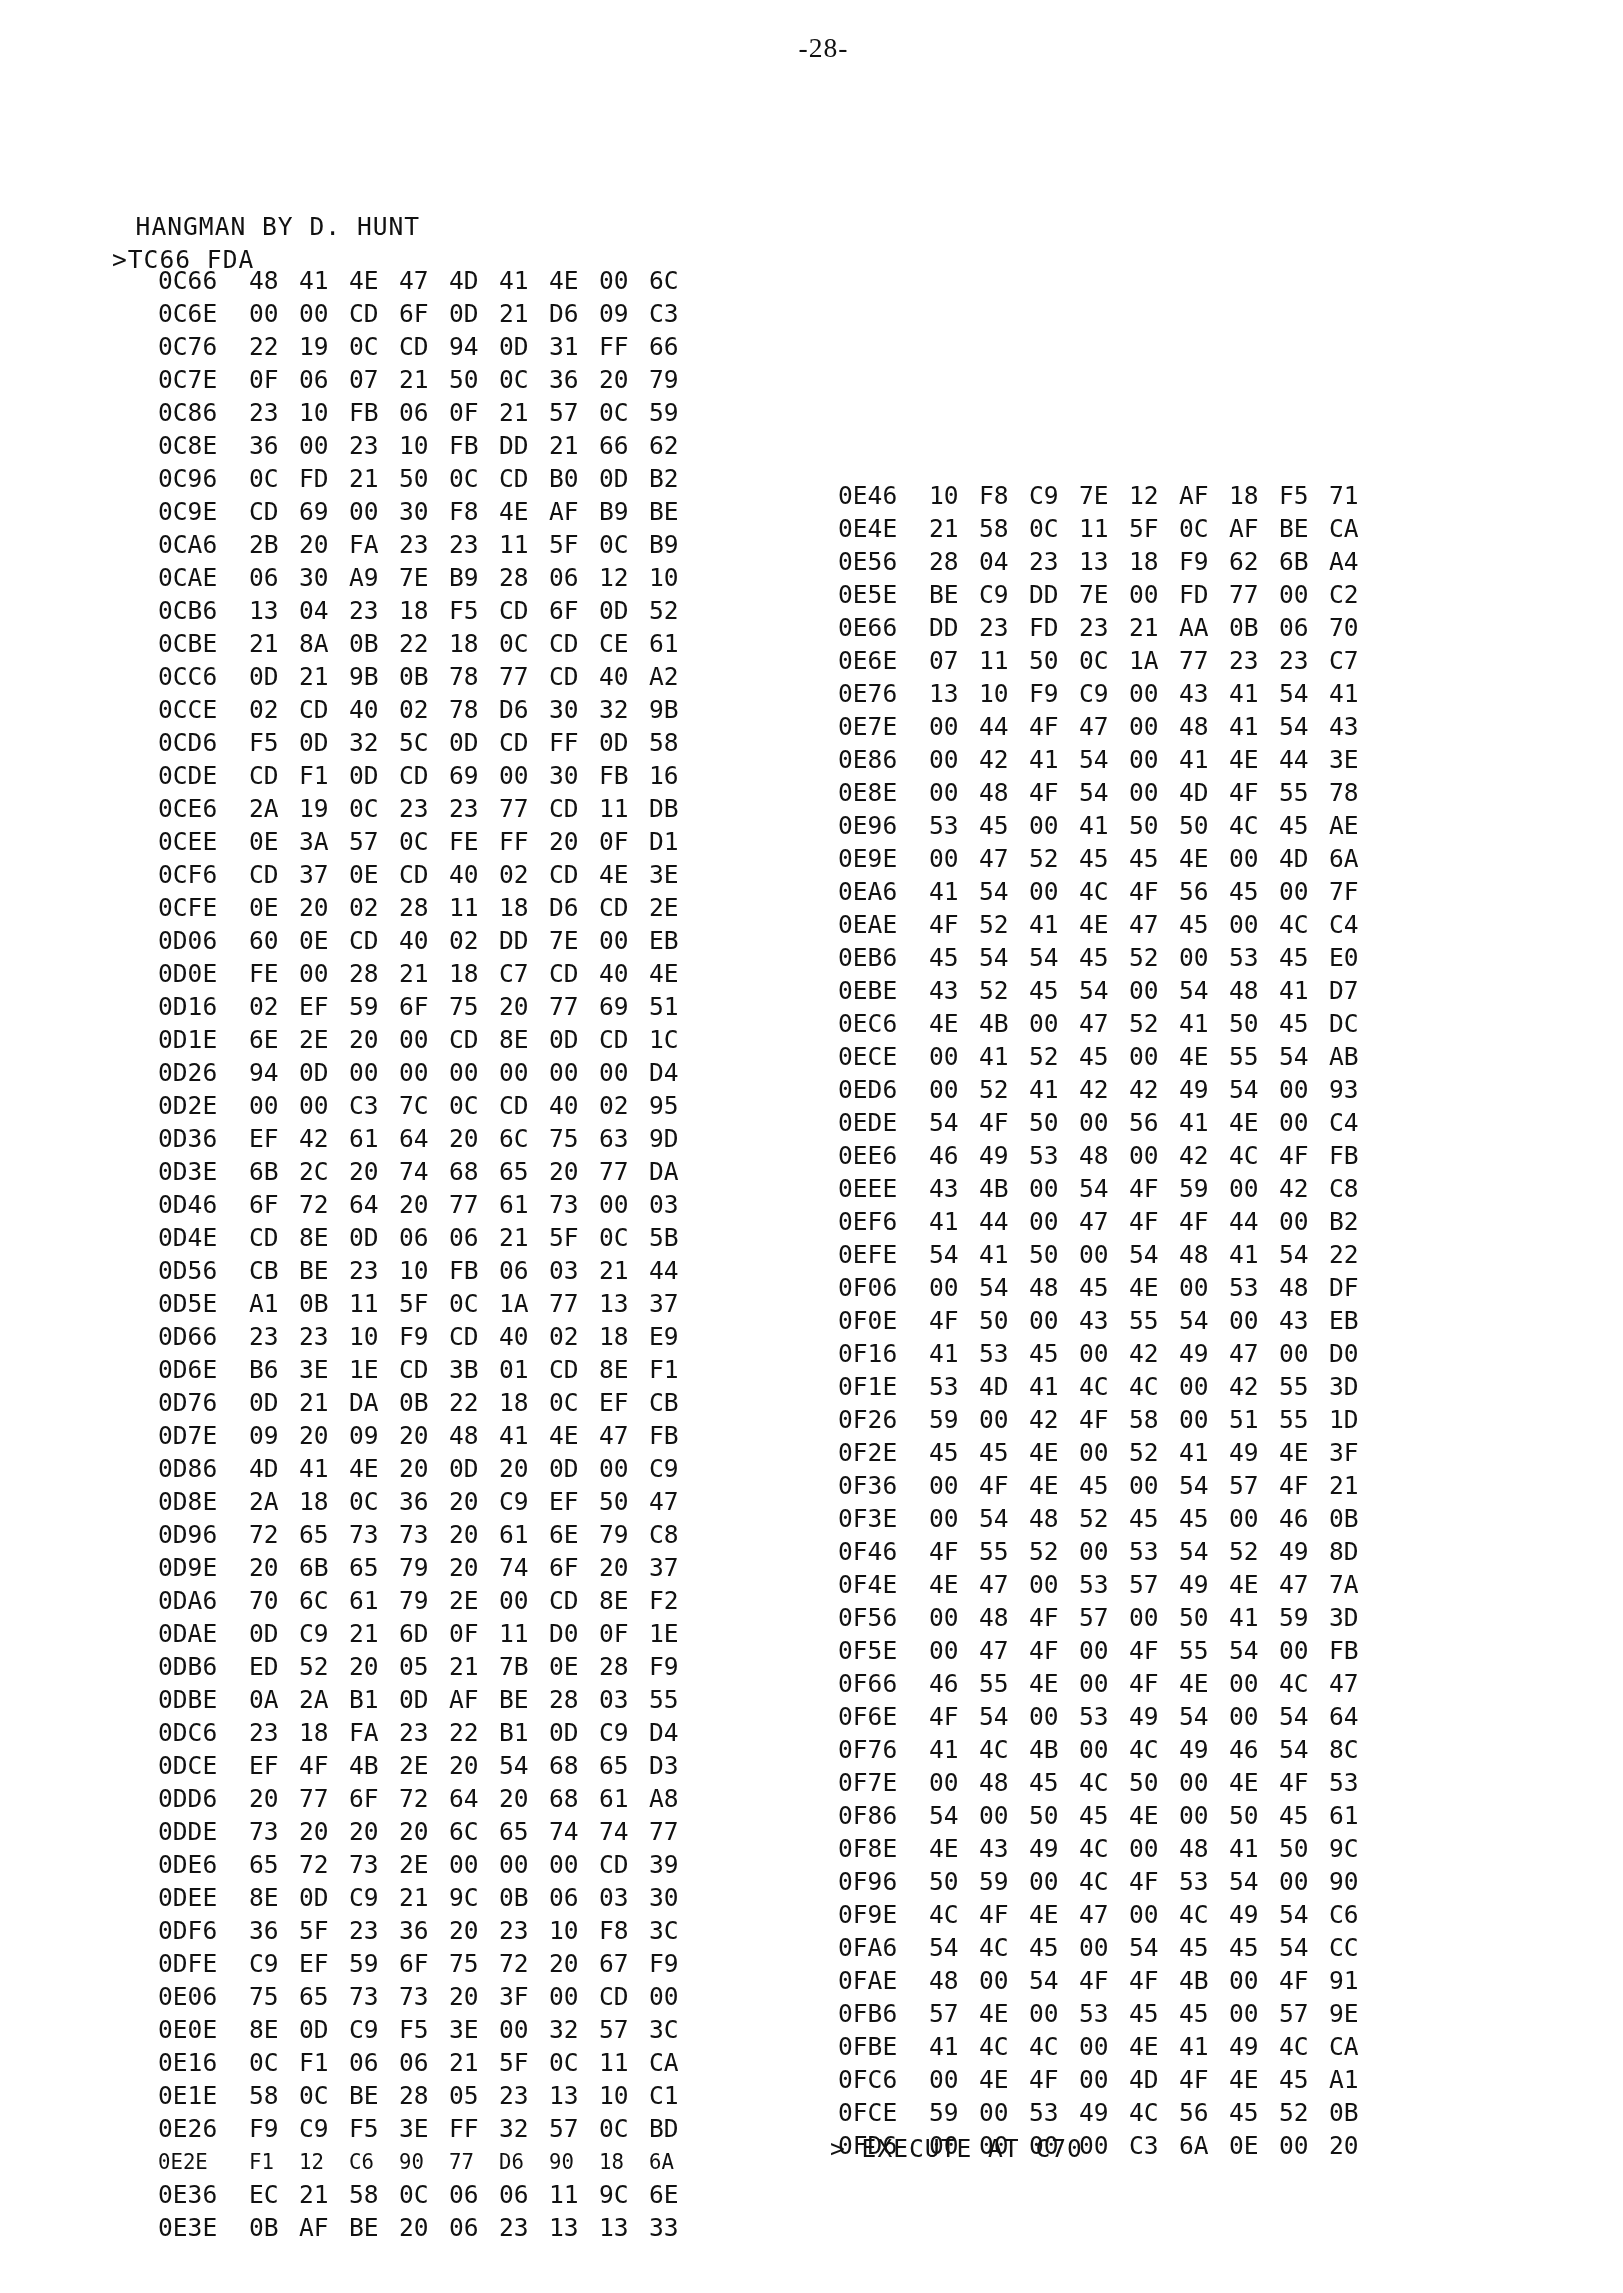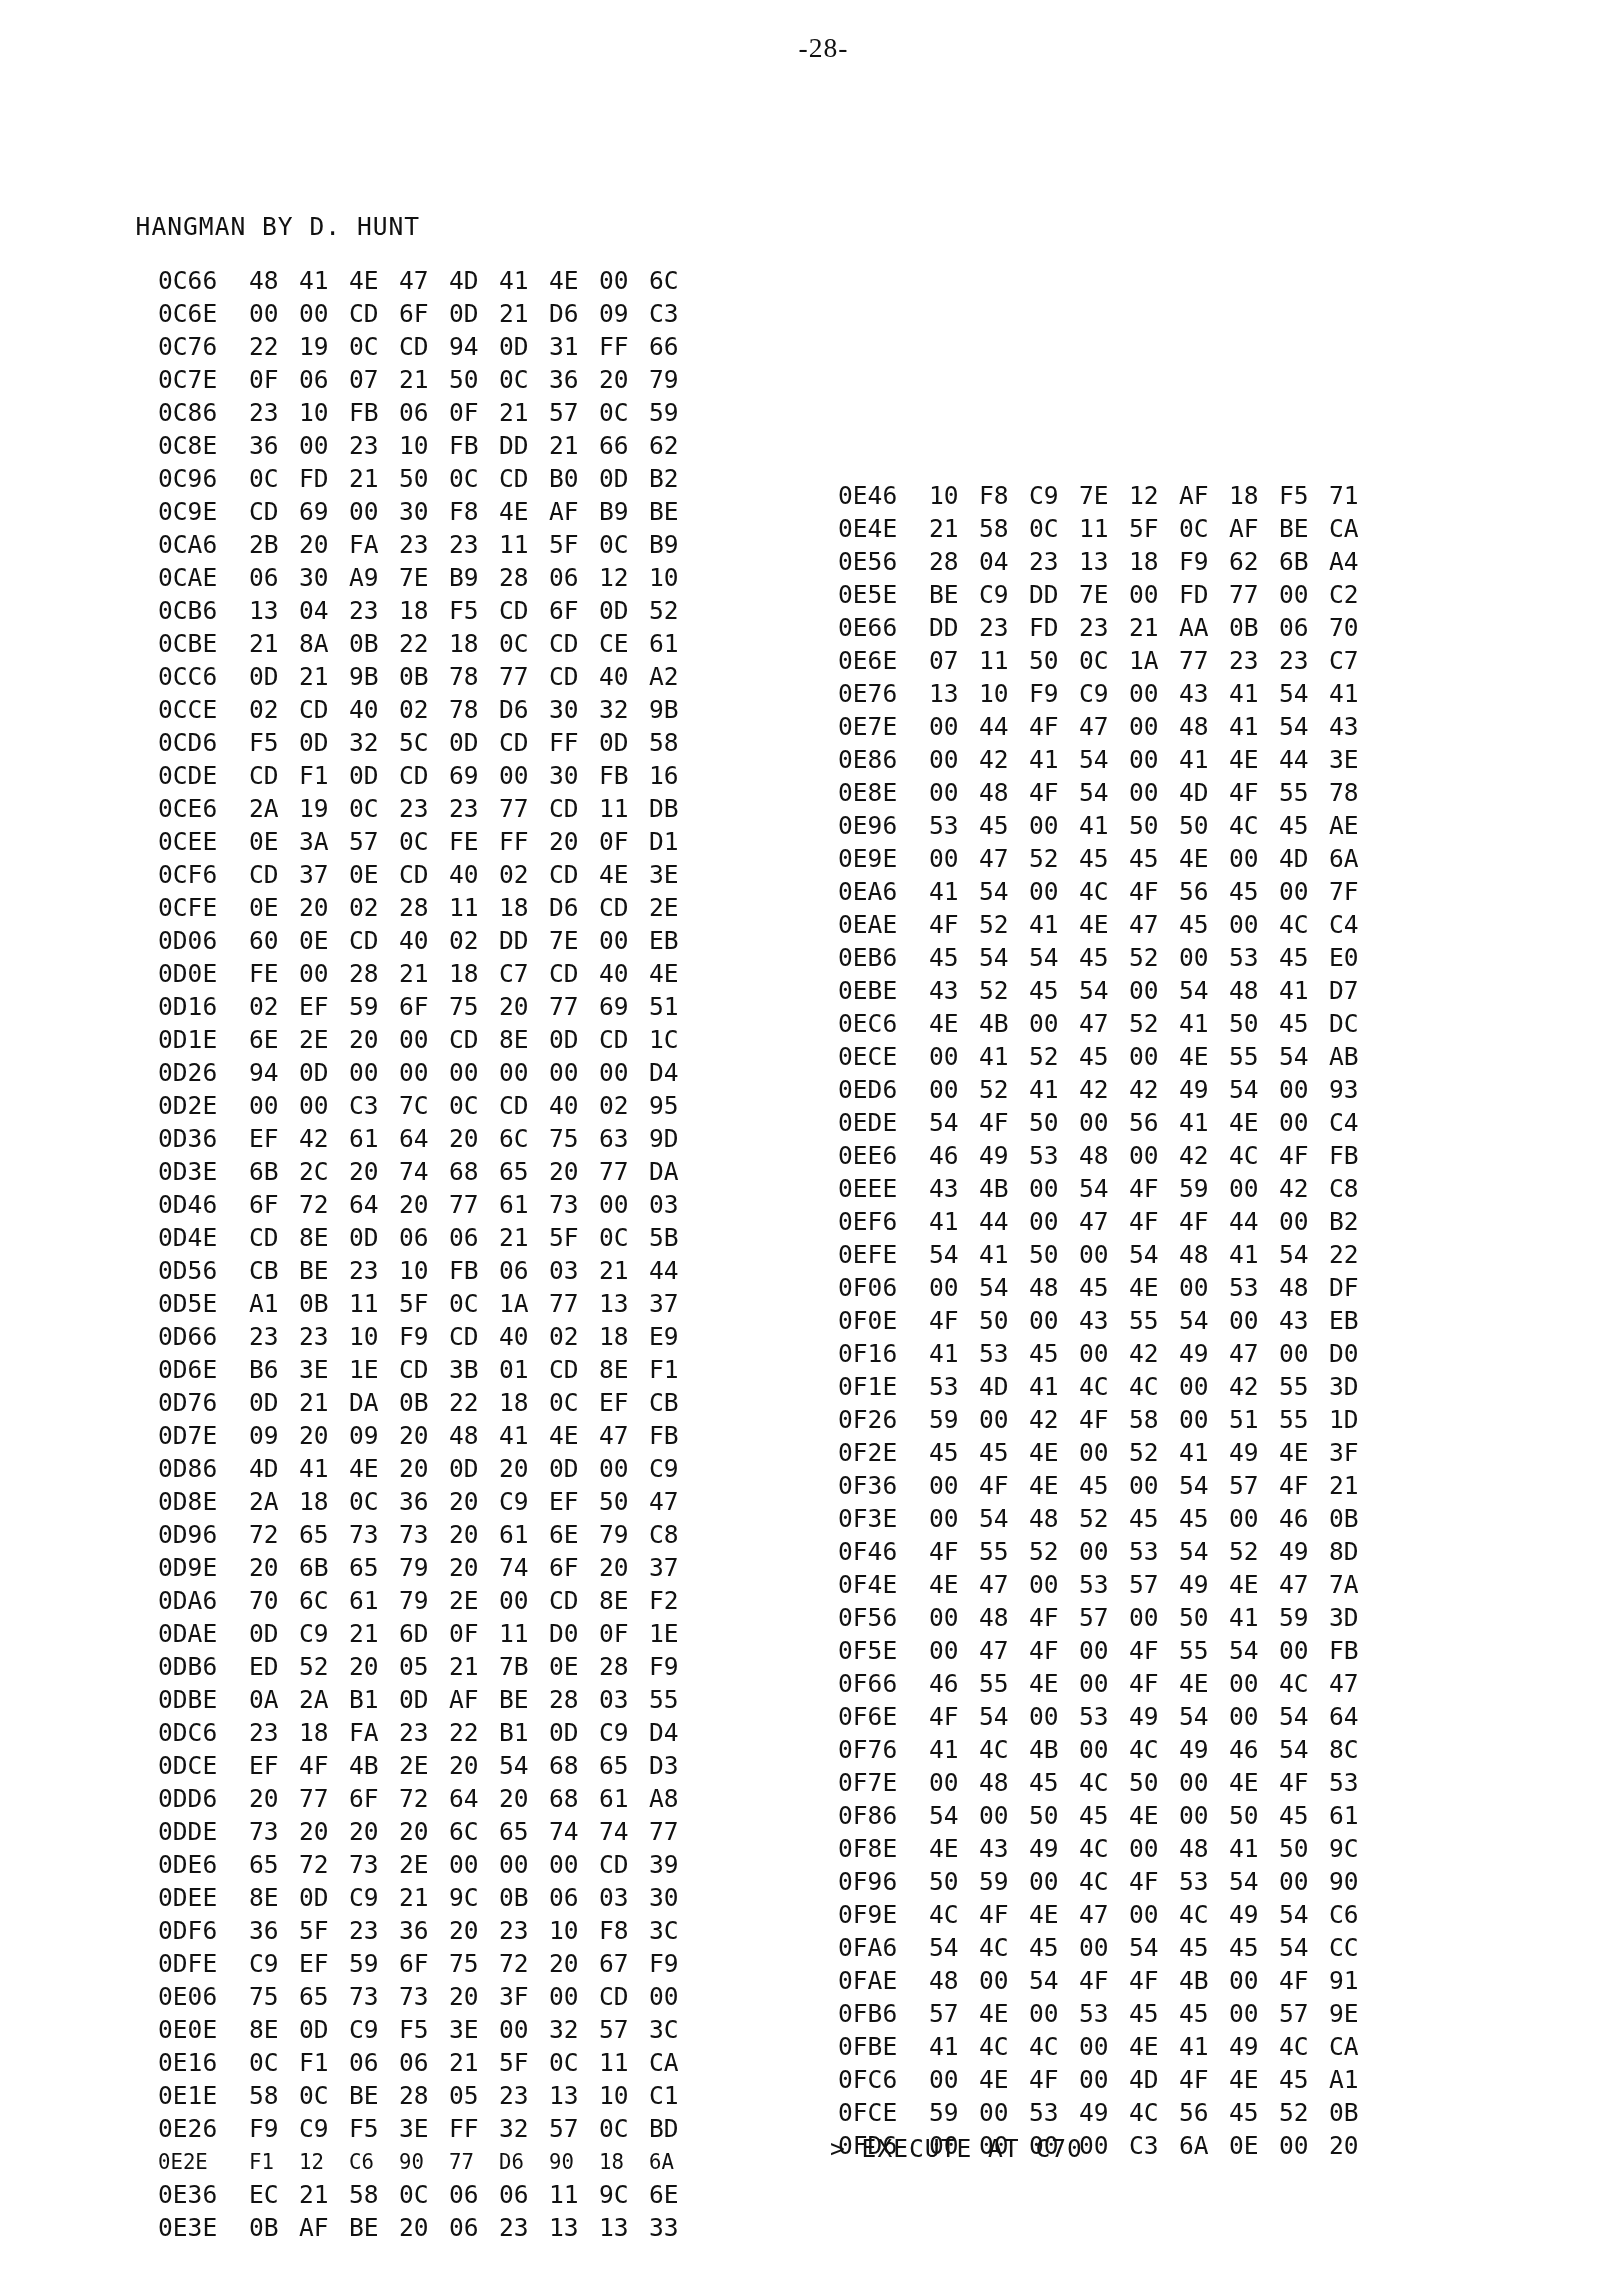--- a/index.html
+++ b/index.html
@@ -29,20 +29,21 @@
     font-size: 24.6px; white-space: pre; letter-spacing: 1px; margin-left: 12px;
   }
 </style>
 </head>
 <body>
 
 <div class="page-number">-28-</div>
 
 <div class="header">
   <div class="header-line title-line">HANGMAN BY D. HUNT</div>
+  <div class="header-line">&gt;TC66 FDA</div>
 </div>
 
 <div class="dump left" id="left-dump">
     <div class="row">
       <span class="addr">0C66</span>
       <span class="byte">48</span>
       <span class="byte">41</span>
       <span class="byte">4E</span>
       <span class="byte">47</span>
       <span class="byte">4D</span>

